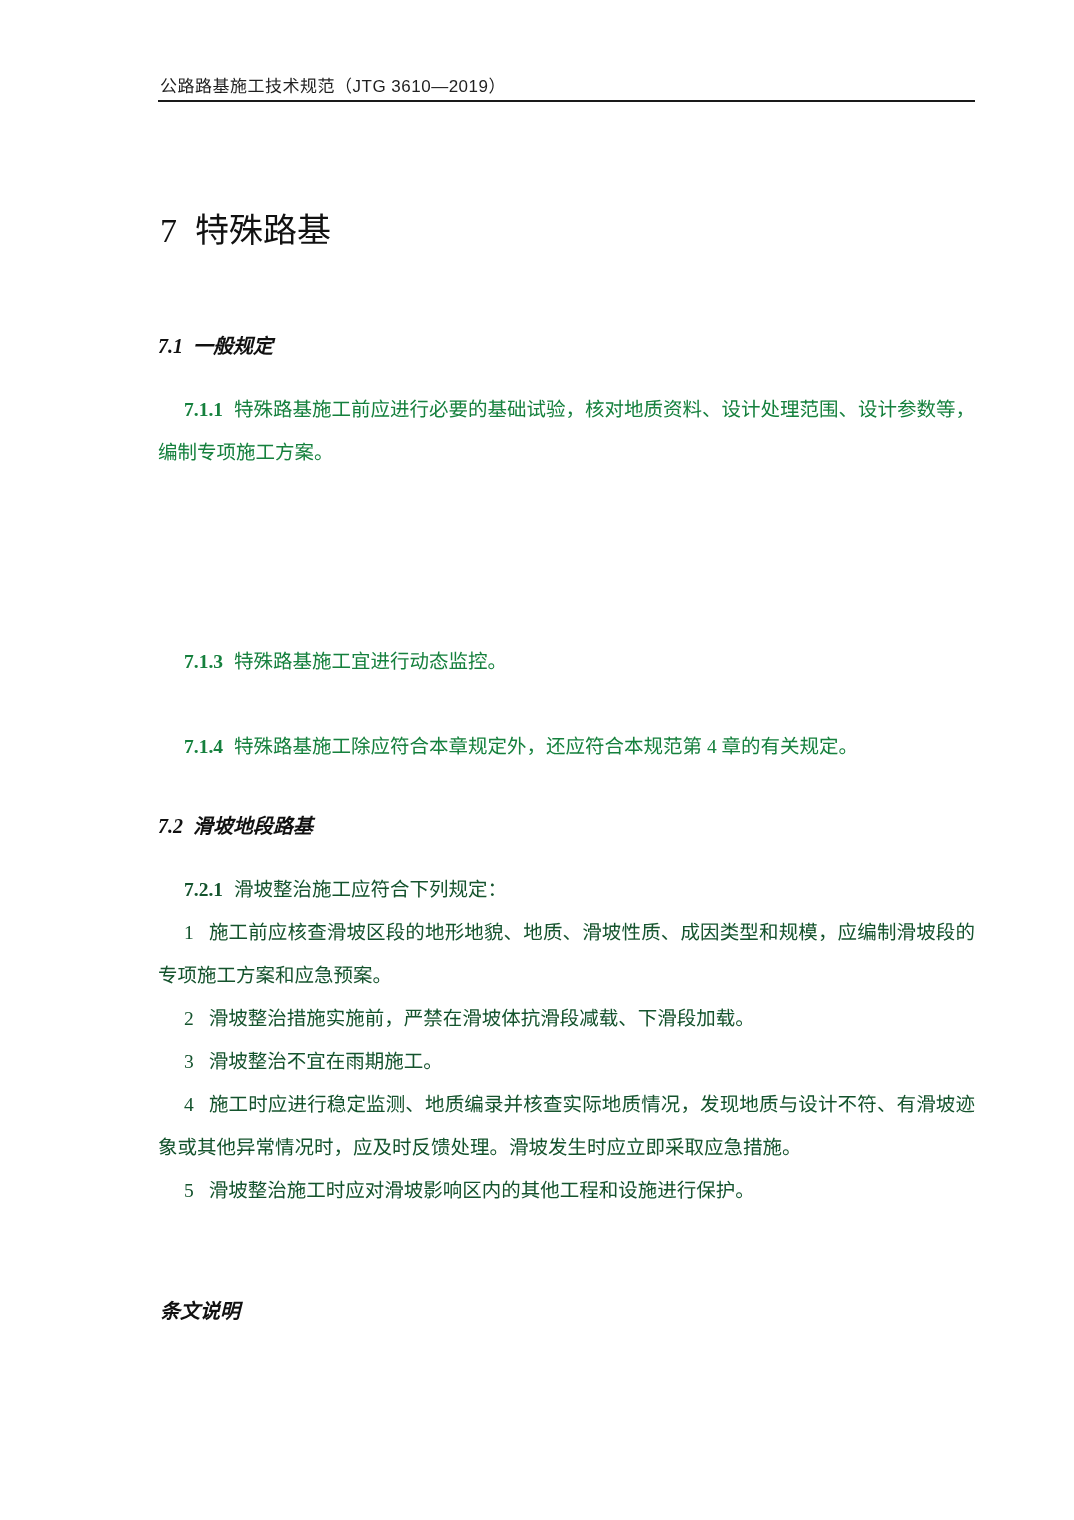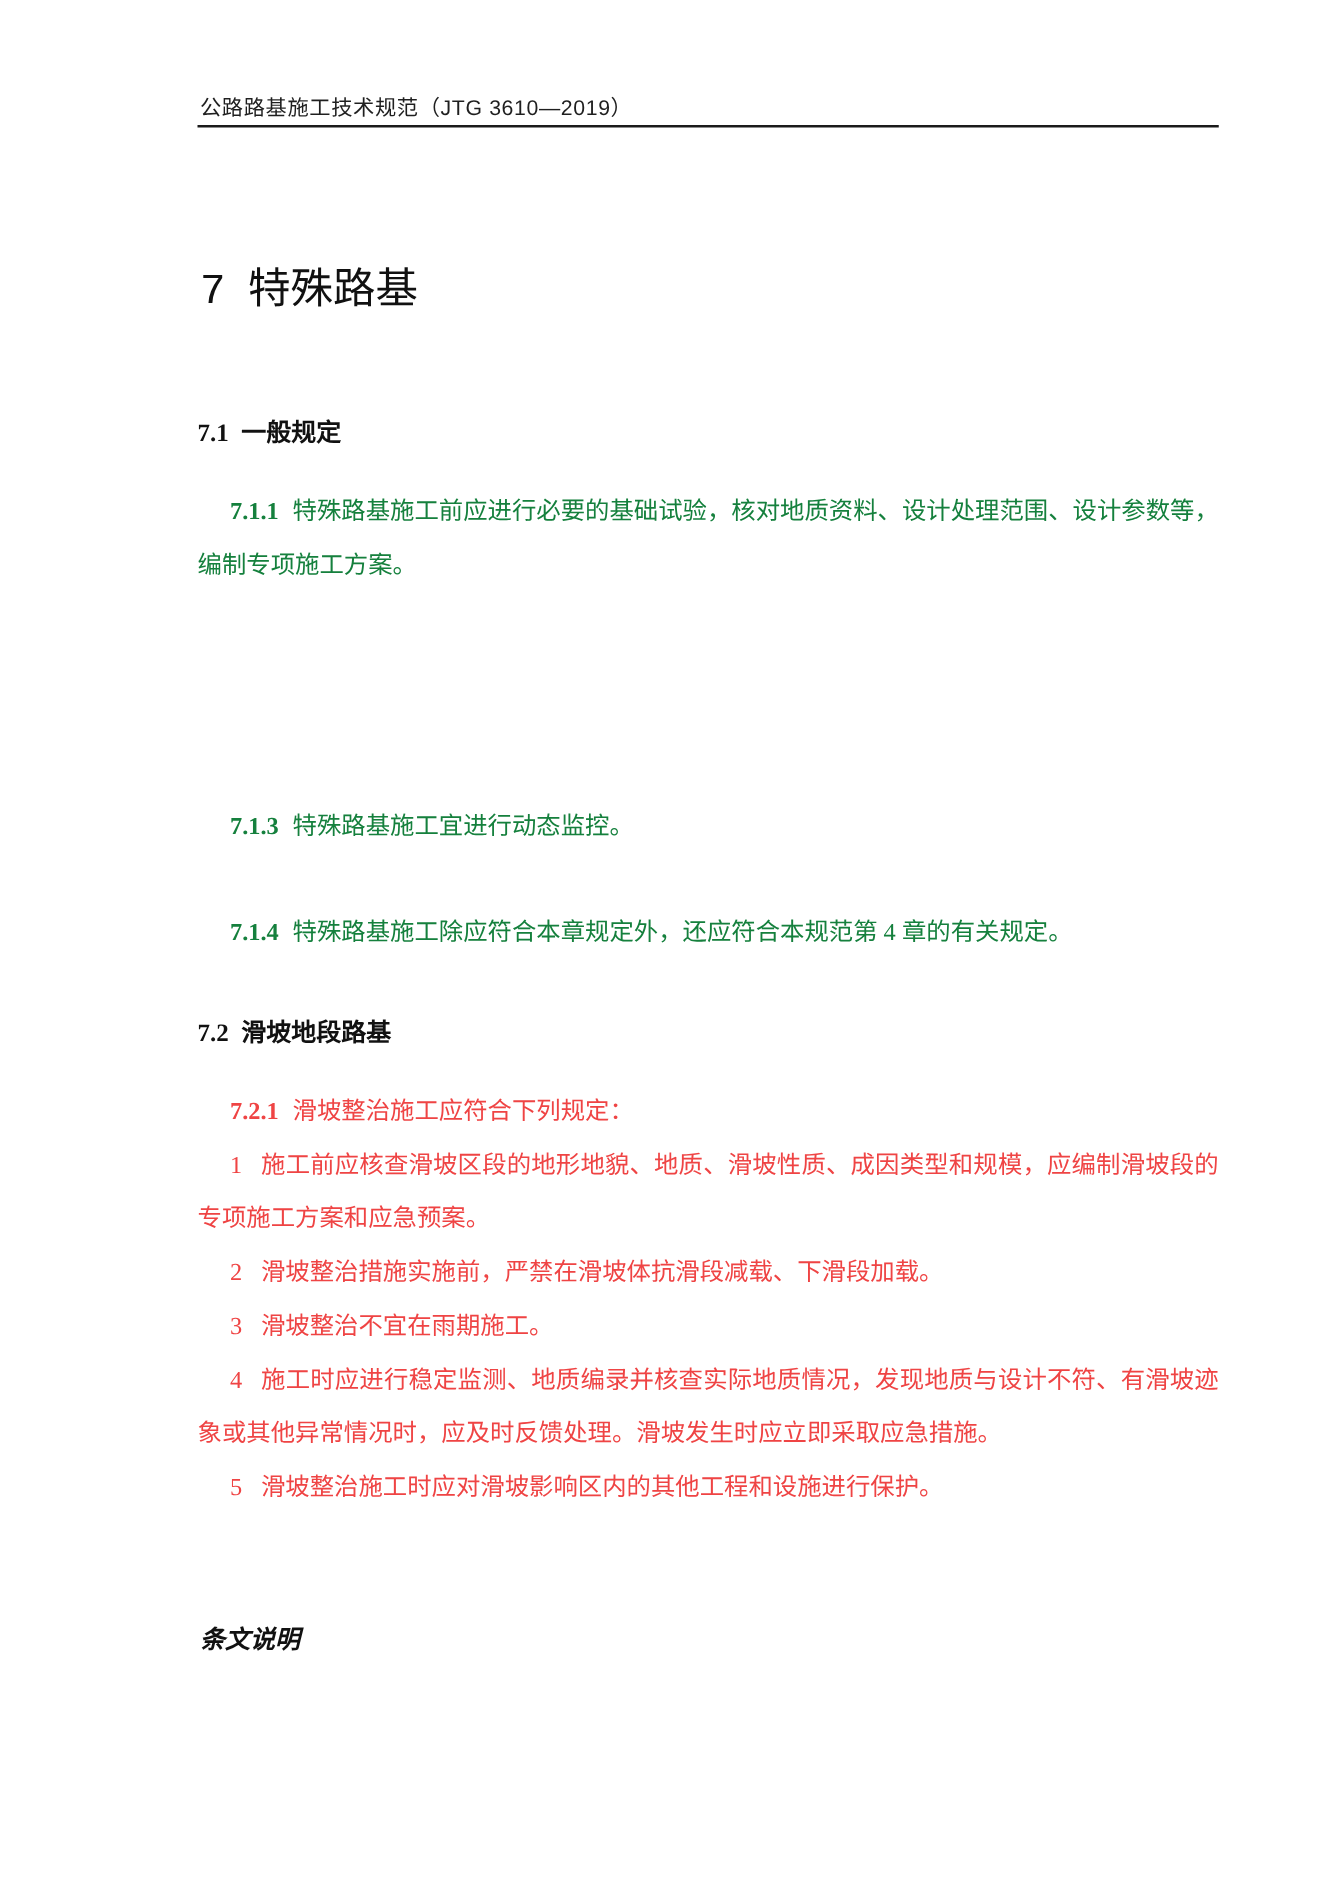--- a/index.html
+++ b/index.html
@@ -28,35 +28,36 @@
     left: 158px;
     top: 100px;
     width: 817px;
     height: 2px;
     background: #1a1a1a;
   }
   .chapter-title {
     position: absolute;
     left: 160px;
     top: 203px;
-    font-family: Liberation Mono, monospace;
+    font-family: Liberation Serif, serif;
     font-weight: normal;
     font-size: 34px;
     color: #111;
     white-space: nowrap;
   }
   .chapter-num { margin-right: 18px; }
   .sec-heading {
     position: absolute;
     left: 158px;
     font-size: 20px;
     font-weight: bold;
     color: #111;
     font-family: "Liberation Sans", sans-serif;
     white-space: nowrap;
+    font-style: italic;
   }
   .sec-num {
     font-family: "Liberation Serif", serif;
     margin-right: 10px;
   }
   .para {
     position: absolute;
     left: 158px;
     width: 817px;
     font-size: 19.5px;
@@ -68,21 +69,21 @@
   .cnum {
     font-weight: bold;
     padding-right: 11px;
   }
   .flow {
     position: absolute;
     left: 158px;
     width: 817px;
     font-size: 19.5px;
     line-height: 43px;
-    color: #ef4444;
+    color: #14532d;
   }
   .flow p {
     text-align: justify;
     text-indent: 26px;
   }
   .inum { padding-right: 15px; }
   .cs-heading {
     position: absolute;
     left: 160px;
     top: 1295px;

